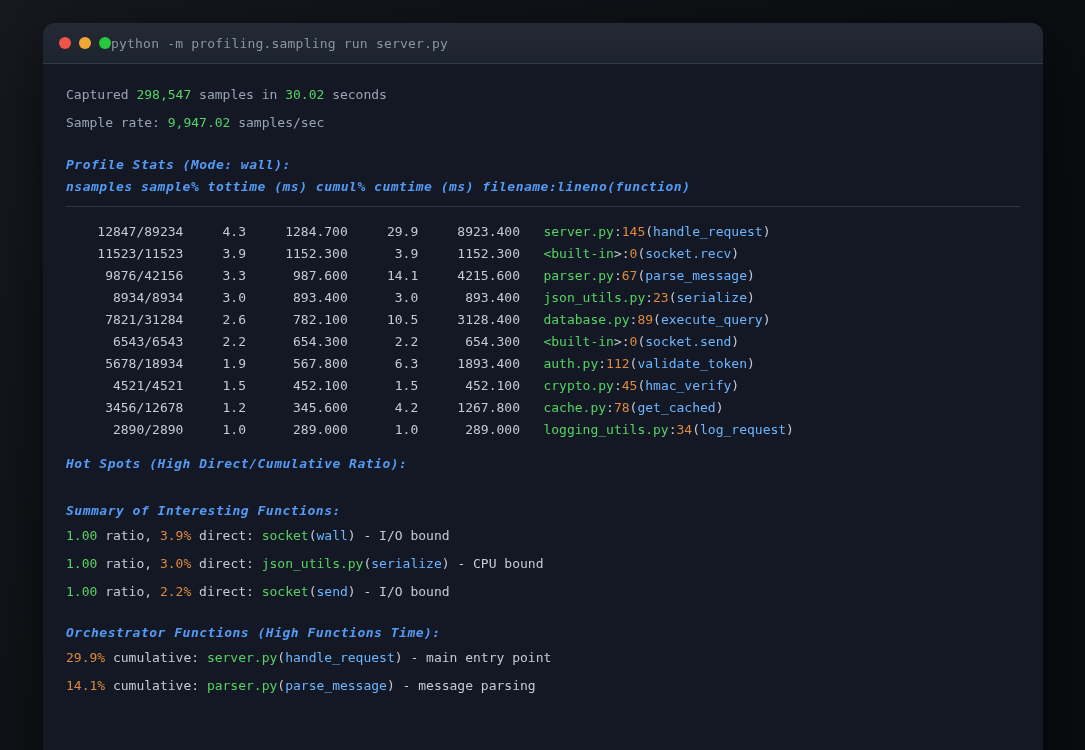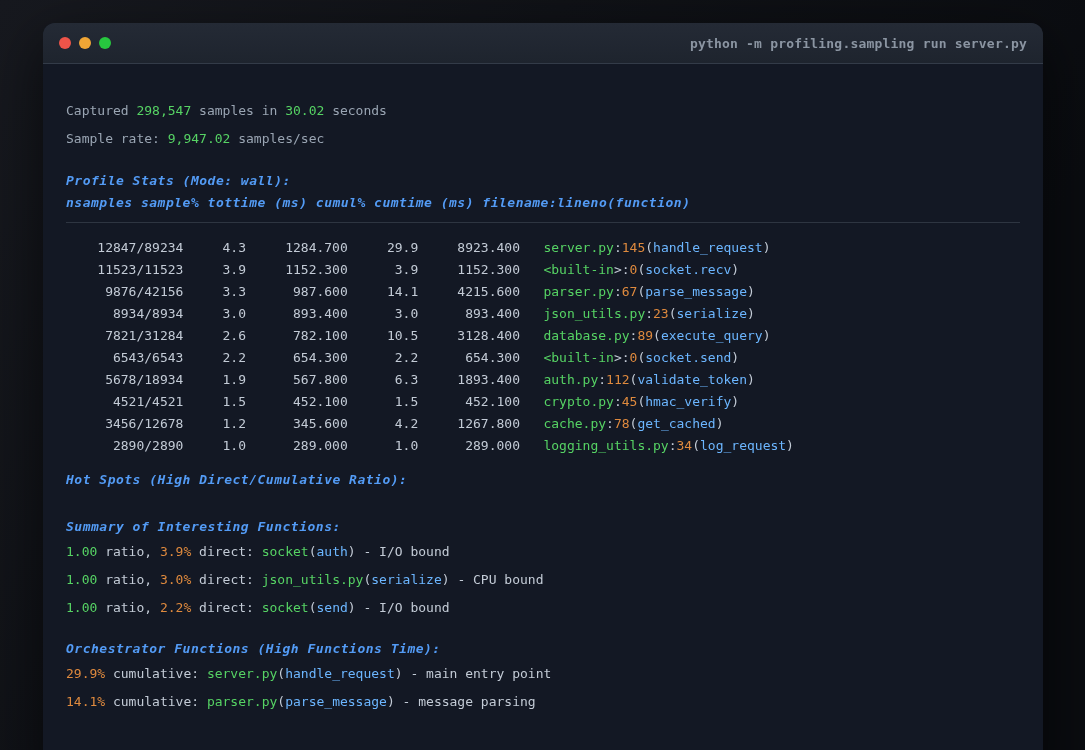--- a/index.html
+++ b/index.html
@@ -15,30 +15,30 @@
     overflow:hidden;
   }
   .titlebar{
     height:40px;display:flex;align-items:center;padding:0 16px;
     background:linear-gradient(#242a35,#1e242e);
     border-bottom:1px solid #333b48;
   }
   .dots{display:flex;gap:8px;align-items:center;}
   .dot{width:12px;height:12px;border-radius:50%;}
   .wtitle{
-    flex:1;text-align:right;font-size:13px;color:#8b95a2;letter-spacing:.2px;
-    white-space:nowrap;overflow:hidden;font-weight:bold;
+    flex:1;text-align:left;font-size:13px;color:#8b95a2;letter-spacing:.2px;
+    white-space:nowrap;overflow:hidden;
   }
   .term{
     padding:20px 23px 0 23px;font-size:13px;line-height:22px;
   }
   .tline{white-space:pre;height:22px;}
   .tdivider{height:1px;background:#2e3541;margin:8px 0 14px 0;}
   .m3{margin-top:3px}.m6{margin-top:6px}.m12{margin-top:12px}
-  .m16{margin-top:16px}.m19{margin-top:19px}.m20{margin-top:20px}.m25{margin-top:25px}
+  .m16{}.m19{margin-top:19px}.m20{margin-top:20px}.m25{margin-top:25px}
 
   .fg{color:var(--foreground,#9aa5b3);}
   .br{color:var(--bright,#c3cbd6);}
   .dim{color:var(--foreground,#9aa5b3);}
   .cmd{color:var(--green,#56d364);font-weight:bold;}
   .num{color:var(--green,#56d364);}
   .hdr{color:var(--blue,#539bf5);font-weight:bold;letter-spacing:.5px;font-style:italic;}
   .row{color:var(--bright,#c3cbd6);}
   .file{color:var(--green,#56d364);}
   .lineno{color:var(--orange,#df8a3e);}
@@ -69,20 +69,20 @@
       <div class="tline"><span class="row">     9876/42156</span><span class="row">     3.3</span><span class="row">      987.600</span><span class="row">     14.1</span><span class="row">     4215.600</span><span class="row">   </span><span class="file">parser.py</span><span class="punct">:</span><span class="lineno">67</span><span class="punct">(</span><span class="func">parse_message</span><span class="punct">)</span></div>
       <div class="tline"><span class="row">      8934/8934</span><span class="row">     3.0</span><span class="row">      893.400</span><span class="row">      3.0</span><span class="row">      893.400</span><span class="row">   </span><span class="file">json_utils.py</span><span class="punct">:</span><span class="lineno">23</span><span class="punct">(</span><span class="func">serialize</span><span class="punct">)</span></div>
       <div class="tline"><span class="row">     7821/31284</span><span class="row">     2.6</span><span class="row">      782.100</span><span class="row">     10.5</span><span class="row">     3128.400</span><span class="row">   </span><span class="file">database.py</span><span class="punct">:</span><span class="lineno">89</span><span class="punct">(</span><span class="func">execute_query</span><span class="punct">)</span></div>
       <div class="tline"><span class="row">      6543/6543</span><span class="row">     2.2</span><span class="row">      654.300</span><span class="row">      2.2</span><span class="row">      654.300</span><span class="row">   </span><span class="file">&lt;built-in</span><span class="punct">&gt;</span><span class="punct">:</span><span class="lineno">0</span><span class="punct">(</span><span class="func">socket.send</span><span class="punct">)</span></div>
       <div class="tline"><span class="row">     5678/18934</span><span class="row">     1.9</span><span class="row">      567.800</span><span class="row">      6.3</span><span class="row">     1893.400</span><span class="row">   </span><span class="file">auth.py</span><span class="punct">:</span><span class="lineno">112</span><span class="punct">(</span><span class="func">validate_token</span><span class="punct">)</span></div>
       <div class="tline"><span class="row">      4521/4521</span><span class="row">     1.5</span><span class="row">      452.100</span><span class="row">      1.5</span><span class="row">      452.100</span><span class="row">   </span><span class="file">crypto.py</span><span class="punct">:</span><span class="lineno">45</span><span class="punct">(</span><span class="func">hmac_verify</span><span class="punct">)</span></div>
       <div class="tline"><span class="row">     3456/12678</span><span class="row">     1.2</span><span class="row">      345.600</span><span class="row">      4.2</span><span class="row">     1267.800</span><span class="row">   </span><span class="file">cache.py</span><span class="punct">:</span><span class="lineno">78</span><span class="punct">(</span><span class="func">get_cached</span><span class="punct">)</span></div>
       <div class="tline"><span class="row">      2890/2890</span><span class="row">     1.0</span><span class="row">      289.000</span><span class="row">      1.0</span><span class="row">      289.000</span><span class="row">   </span><span class="file">logging_utils.py</span><span class="punct">:</span><span class="lineno">34</span><span class="punct">(</span><span class="func">log_request</span><span class="punct">)</span></div>
       <div class="tline m12"><span class="hdr">Hot Spots (High Direct/Cumulative Ratio):</span></div>
       <div class="tline m25"><span class="hdr">Summary of Interesting Functions:</span></div>
-      <div class="tline m3"><span class="num">1.00</span><span class="br"> ratio, </span><span class="pct">3.9%</span><span class="br"> direct: </span><span class="file">socket</span><span class="punct">(</span><span class="func">auth</span><span class="punct">)</span><span class="br"> - I/O bound</span></div>
+      <div class="tline m3"><span class="num">1.00</span><span class="br"> ratio, </span><span class="pct">3.9%</span><span class="br"> direct: </span><span class="file">socket</span><span class="punct">(</span><span class="func">wall</span><span class="punct">)</span><span class="br"> - I/O bound</span></div>
       <div class="tline m6"><span class="num">1.00</span><span class="br"> ratio, </span><span class="pct">3.0%</span><span class="br"> direct: </span><span class="file">json_utils.py</span><span class="punct">(</span><span class="func">serialize</span><span class="punct">)</span><span class="br"> - CPU bound</span></div>
       <div class="tline m6"><span class="num">1.00</span><span class="br"> ratio, </span><span class="pct">2.2%</span><span class="br"> direct: </span><span class="file">socket</span><span class="punct">(</span><span class="func">send</span><span class="punct">)</span><span class="br"> - I/O bound</span></div>
       <div class="tline m19"><span class="hdr">Orchestrator Functions (High Functions Time):</span></div>
       <div class="tline m3"><span class="pct">29.9%</span><span class="br"> cumulative: </span><span class="file">server.py</span><span class="punct">(</span><span class="func">handle_request</span><span class="punct">)</span><span class="br"> - main entry point</span></div>
       <div class="tline m6"><span class="pct">14.1%</span><span class="br"> cumulative: </span><span class="file">parser.py</span><span class="punct">(</span><span class="func">parse_message</span><span class="punct">)</span><span class="br"> - message parsing</span></div>
     </div>
 </div>
 
 </body></html>

